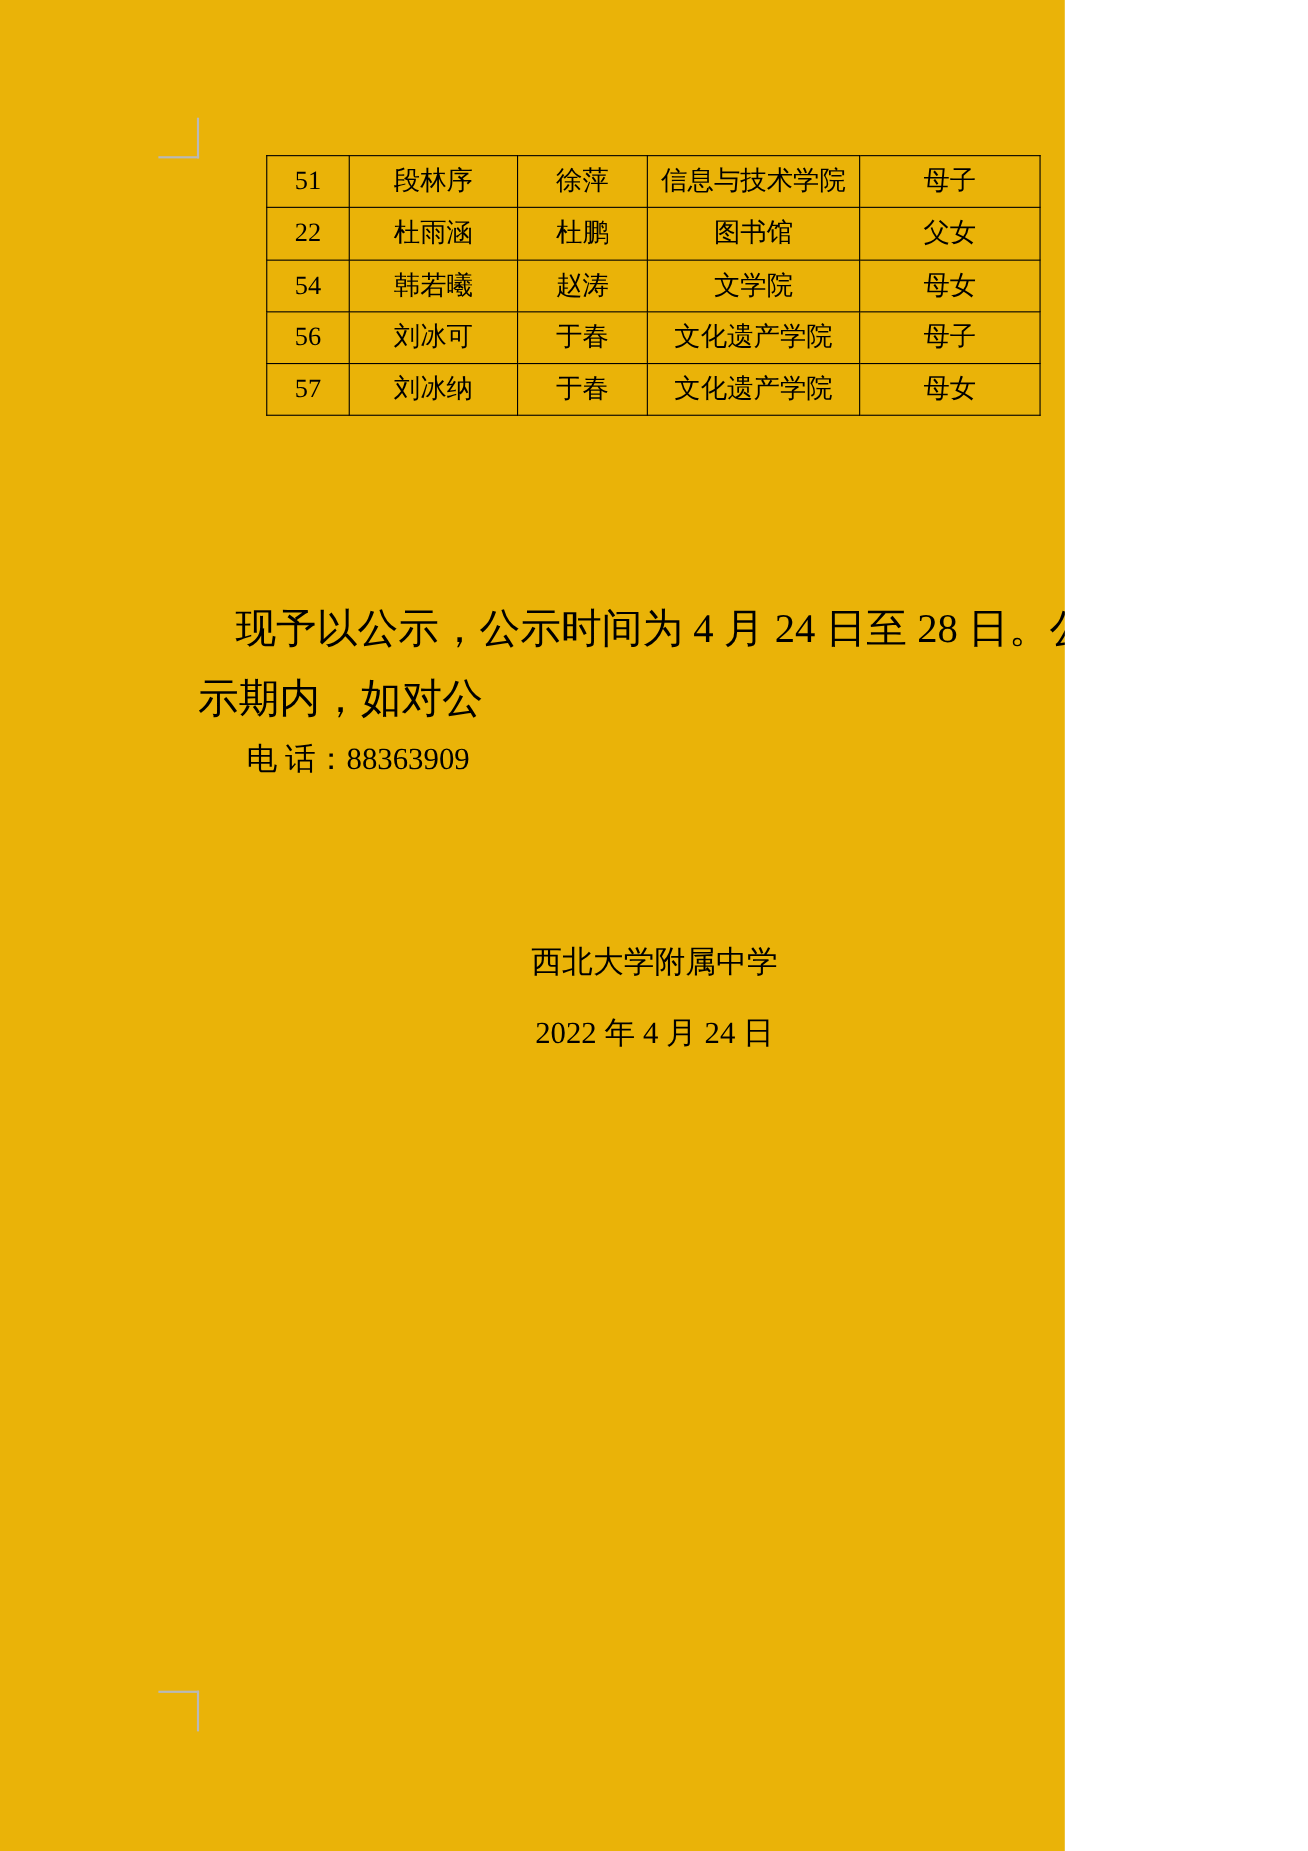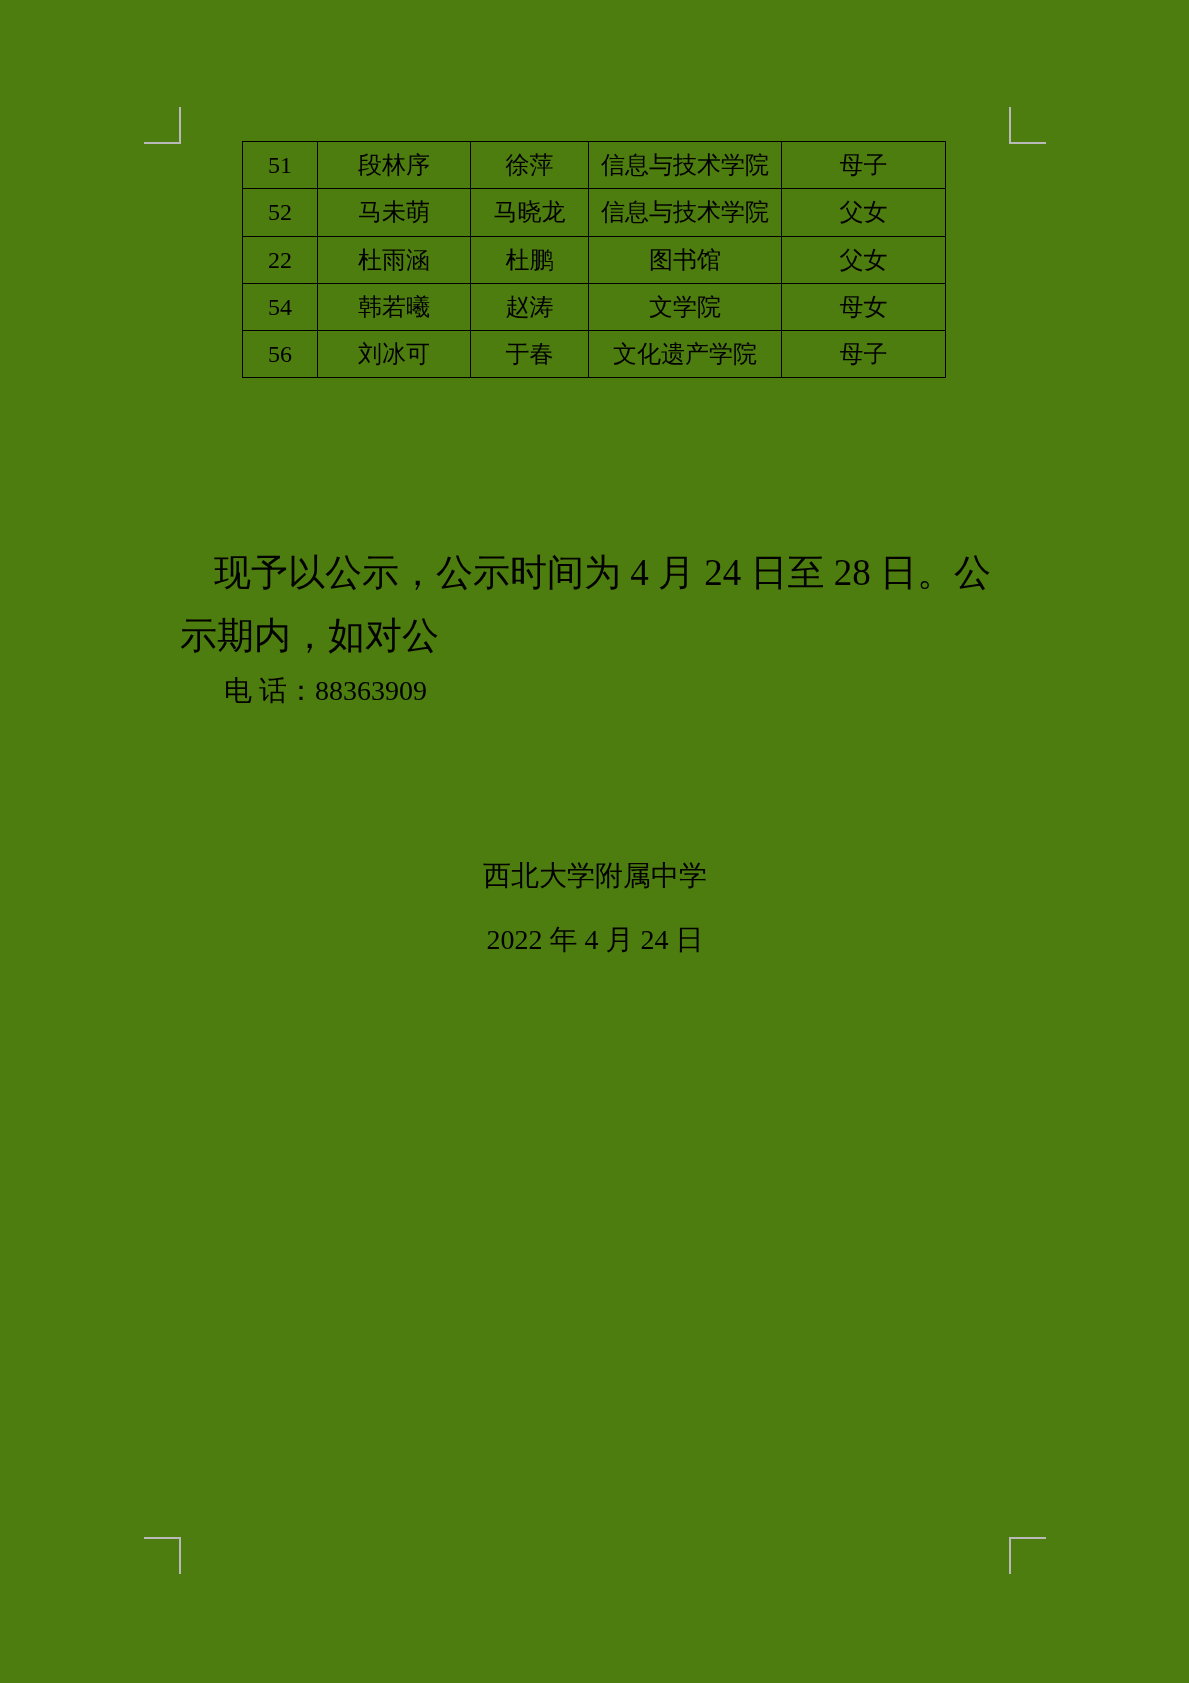--- a/index.html
+++ b/index.html
@@ -2,23 +2,23 @@
 <html><head>
 <meta charset="utf-8">
 <style>
   html, body {
     margin: 0;
     padding: 0;
     background: #ffffff;
   }
   .page {
     position: relative;
-    width: 1189px;
+    width: 968px;
     height: 1683px;
-    background: #4d7c0f;
+    background: #eab308;
     overflow: hidden;
     font-family: "Liberation Serif", "DejaVu Serif", serif;
     color: #000000;
   }
 
   
   .mark {
     position: absolute;
     width: 35px;
     height: 35px;
@@ -101,47 +101,47 @@
     </colgroup>
     <tbody>
         <tr>
           <td>51</td>
           <td>段林序</td>
           <td>徐萍</td>
           <td>信息与技术学院</td>
           <td>母子</td>
         </tr>
         <tr>
-          <td>52</td>
-          <td>马未萌</td>
-          <td>马晓龙</td>
-          <td>信息与技术学院</td>
-          <td>父女</td>
-        </tr>
-        <tr>
           <td>22</td>
           <td>杜雨涵</td>
           <td>杜鹏</td>
           <td>图书馆</td>
           <td>父女</td>
         </tr>
         <tr>
           <td>54</td>
           <td>韩若曦</td>
           <td>赵涛</td>
           <td>文学院</td>
           <td>母女</td>
         </tr>
         <tr>
           <td>56</td>
           <td>刘冰可</td>
           <td>于春</td>
           <td>文化遗产学院</td>
           <td>母子</td>
         </tr>
+        <tr>
+          <td>57</td>
+          <td>刘冰纳</td>
+          <td>于春</td>
+          <td>文化遗产学院</td>
+          <td>母女</td>
+        </tr>
       </tbody>
   </table>
 
   <div class="notice">
     <div class="first">现予以公示，公示时间为 4 月 24 日至 28 日。公示期内，如对公</div>
   </div>
 
   <div class="phone">电 话：88363909</div>
 
   <div class="signature">

